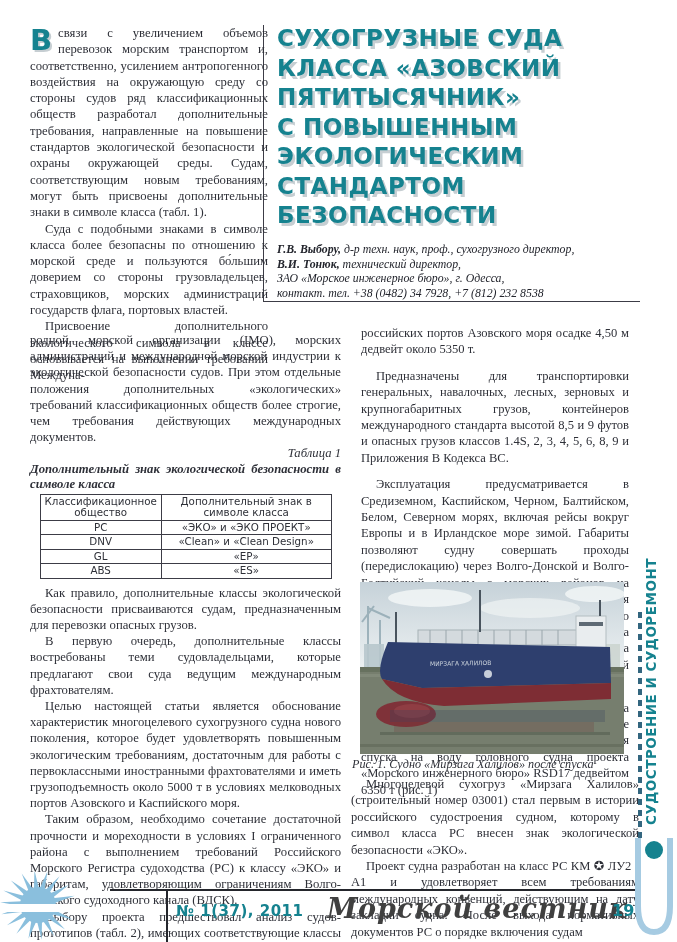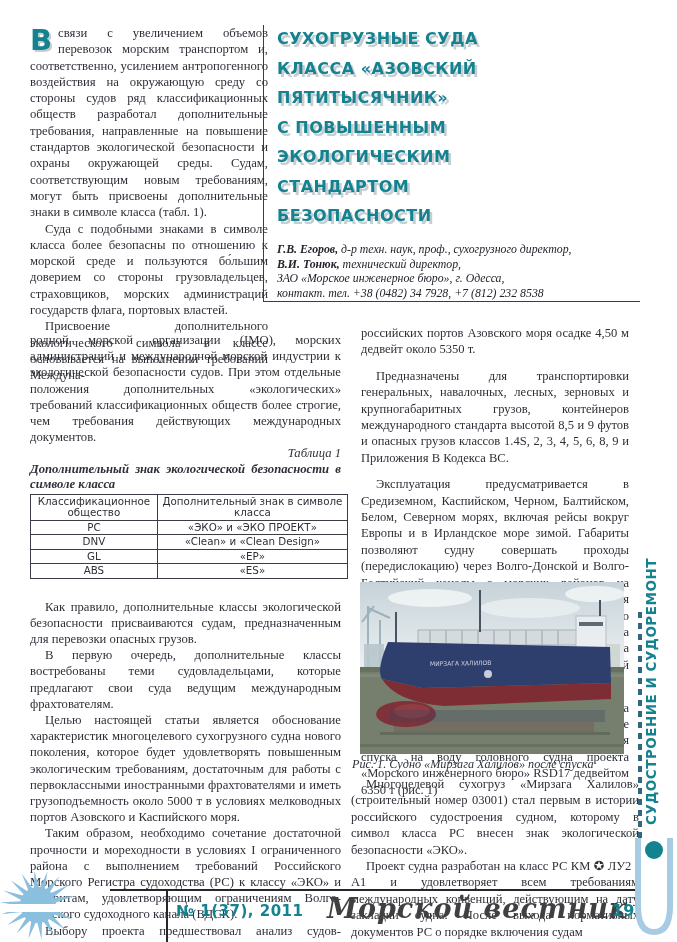--- a/index.html
+++ b/index.html
@@ -10,30 +10,30 @@
   .h-divider{position:absolute;left:263px;top:301px;width:377px;height:1px;background:#3c3c46;}
   
   .intro{position:absolute;left:30px;top:25px;width:238px;font-size:12.7px;line-height:16.3px;text-align:justify;}
   .intro p{margin:0;}
   .ind{text-indent:15px;}
   .cont{text-indent:0 !important;}
   .dropcap{float:left;font-family:"DejaVu Sans",sans-serif;font-weight:800;font-size:29px;line-height:27px;
            color:#15828f;text-shadow:2px 2px 0 #c6ced2;margin:2px 6px 0 0;}
   
   .title{position:absolute;left:277px;top:24px;width:380px;font-family:"DejaVu Sans",sans-serif;font-weight:800;
-         font-size:16px;line-height:29.5px;color:#15828f;letter-spacing:.5px;text-shadow:2.5px 2.5px 0 #c6ced2;}
+         font-size:23px;line-height:29.5px;color:#15828f;letter-spacing:.5px;text-shadow:2.5px 2.5px 0 #c6ced2;}
   .authors{position:absolute;left:277px;top:242px;width:368px;font-size:11.8px;line-height:14.6px;
            font-style:italic;color:#23252d;}
   .authors .nm{font-weight:bold;}
   
   .left-col{position:absolute;left:30px;top:332px;width:311px;font-size:12.7px;line-height:16.2px;text-align:justify;}
   .left-col p{margin:0;text-indent:15px;}
   .tbl-label{text-align:right;font-style:italic;margin:2px 0 0;text-indent:0 !important;}
   .tbl-title{font-weight:bold;font-style:italic;margin:0 0 3px;line-height:15px;text-indent:0 !important;}
-  table.cls{border-collapse:collapse;margin:2px auto 20px;width:318px;font-family:"DejaVu Sans",sans-serif;
+  table.cls{border-collapse:collapse;margin:2px auto 6px;width:292px;font-family:"DejaVu Sans",sans-serif;
             font-size:10.3px;line-height:11.5px;color:#2e3038;}
   .cls th,.cls td{border:1px solid #3c3c46;text-align:center;padding:1px 4px;font-weight:normal;}
   .right-col{position:absolute;left:351px;top:315px;width:288px;font-size:12.55px;line-height:16.4px;text-align:justify;}
   .right-col p{margin:10px;text-indent:15px;}
   .right-col2{position:absolute;left:351px;top:776px;width:288px;font-size:12.55px;line-height:16.4px;text-align:justify;}
   .right-col2 p{margin:0;text-indent:15px;}
   
   .photo{position:absolute;left:360px;top:582px;width:264px;height:172px;}
   .caption{position:absolute;left:352px;top:757px;width:288px;font-size:12.2px;font-weight:normal;font-style:italic;}
   
@@ -74,21 +74,21 @@
     <div>СУХОГРУЗНЫЕ СУДА</div>
     <div>КЛАССА «АЗОВСКИЙ</div>
     <div>ПЯТИТЫСЯЧНИК»</div>
     <div>С ПОВЫШЕННЫМ</div>
     <div>ЭКОЛОГИЧЕСКИМ</div>
     <div>СТАНДАРТОМ</div>
     <div>БЕЗОПАСНОСТИ</div>
   </div>
 
   <div class="authors">
-    <div><span class="nm">Г.В. Егоров,</span><span> д-р техн. наук, проф., сухогрузного директор,</span></div>
+    <div><span class="nm">Г.В. Выбору,</span><span> д-р техн. наук, проф., сухогрузного директор,</span></div>
     <div><span class="nm">В.И. Тонюк,</span><span> технический директор,</span></div>
     <div>ЗАО «Морское инженерное бюро», г. Одесса,</div>
     <div>контакт. тел. +38 (0482) 34 7928, +7 (812) 232 8538</div>
   </div>
 
   <div class="left-col">
     <p class="cont">родной морской организации (IMO), морских администраций и международной морской индустрии к экологической безопасности судов. При этом отдельные положения дополнительных «экологических» требований классификационных обществ более строгие, чем требования действующих международных документов.</p>
     <p class="tbl-label">Таблица 1</p>
     <p class="tbl-title">Дополнительный знак экологической безопасности в символе класса</p>
     <table class="cls">

